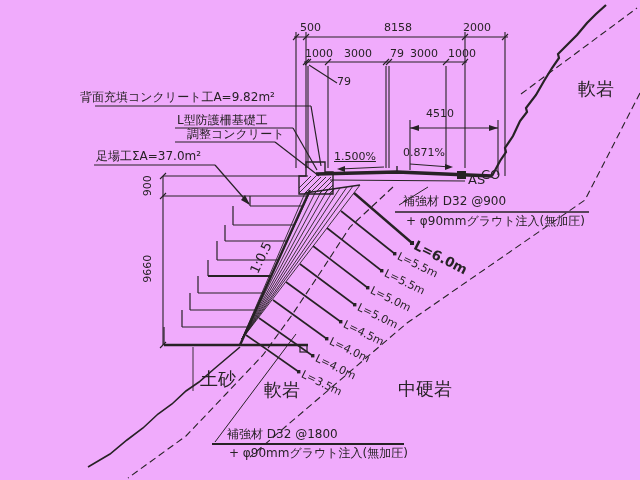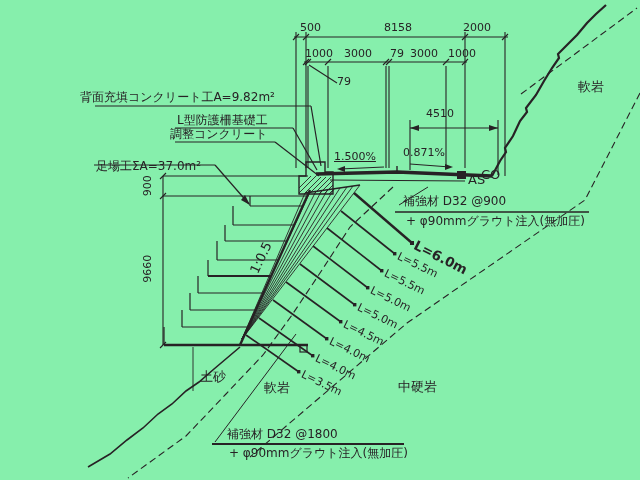--- a/index.html
+++ b/index.html
@@ -1,25 +1,25 @@
 <!DOCTYPE html>
 <html><head>
 <meta charset="utf-8">
 <style>
   html,body{margin:0;padding:0;background:#fff;}
-  #canvas{position:relative;width:640px;height:480px;background:#86efac;overflow:hidden;
+  #canvas{position:relative;width:640px;height:480px;background:#f0abfc;overflow:hidden;
           font-family:"DejaVu Sans","Liberation Sans",sans-serif;color:#272225;}
   #linework{position:absolute;left:0;top:0;}
   .lbl{position:absolute;white-space:nowrap;font-size:12px;line-height:1.05;color:#272225;}
   .dim{font-size:11px;}
   .small{font-size:13px;}
   .vert{transform:rotate(-90deg);transform-origin:center center;}
   .anch{font-size:11px;transform:rotate(26deg);transform-origin:0 50%;}
   .anchBold{font-size:13.5px;font-weight:bold;transform:rotate(27deg);transform-origin:0 50%;}
-  .geo{font-size:13px;}
+  .geo{font-size:18px;}
   .ratio{font-size:13px;transform:rotate(-65deg);transform-origin:0 50%;}
   .note{font-size:12px;}
 </style>
 </head>
 <body>
 
 <div id="canvas">
 
 <svg id="linework" width="640" height="480" viewBox="0 0 640 480" stroke="#272225" fill="none" stroke-linecap="butt">
 
@@ -200,22 +200,22 @@
 
 <div class="lbl dim" style="left:426px;top:108px;">4510</div>
 
 <div class="lbl dim" style="left:334px;top:151px;text-decoration:underline;">1.500%</div>
 <div class="lbl dim" style="left:403px;top:147px;">0.871%</div>
 <div class="lbl small" style="left:468px;top:173px;">AS</div>
 <div class="lbl small" style="left:481px;top:168px;">CO</div>
 
 <div class="lbl note" style="left:80px;top:91px;">背面充填コンクリート工A=9.82m²</div>
 <div class="lbl note" style="left:177px;top:114px;">L型防護柵基礎工</div>
-<div class="lbl note" style="left:170px;top:128px;font-family:Liberation Serif, serif;">調整コンクリート</div>
-<div class="lbl note" style="left:96px;top:160px;text-align:right;">足場工ΣA=37.0m²</div>
+<div class="lbl note" style="left:187px;top:128px;font-family:Liberation Serif, serif;">調整コンクリート</div>
+<div class="lbl note" style="left:96px;top:150px;text-align:right;">足場工ΣA=37.0m²</div>
 
 <div class="lbl dim vert" style="left:135px;top:180px;width:26px;text-align:center;">900</div>
 <div class="lbl dim vert" style="left:130px;top:263px;width:36px;text-align:center;">9660</div>
 
 <div class="lbl ratio" style="left:254px;top:266px;">1:0.5</div>
 
 <div class="lbl anchBold" style="left:415px;top:237px;">L=6.0m</div>
 <div class="lbl anch" style="left:398px;top:250px;">L=5.5m</div>
 <div class="lbl anch" style="left:385px;top:267px;">L=5.5m</div>
 <div class="lbl anch" style="left:371px;top:284px;">L=5.0m</div>

